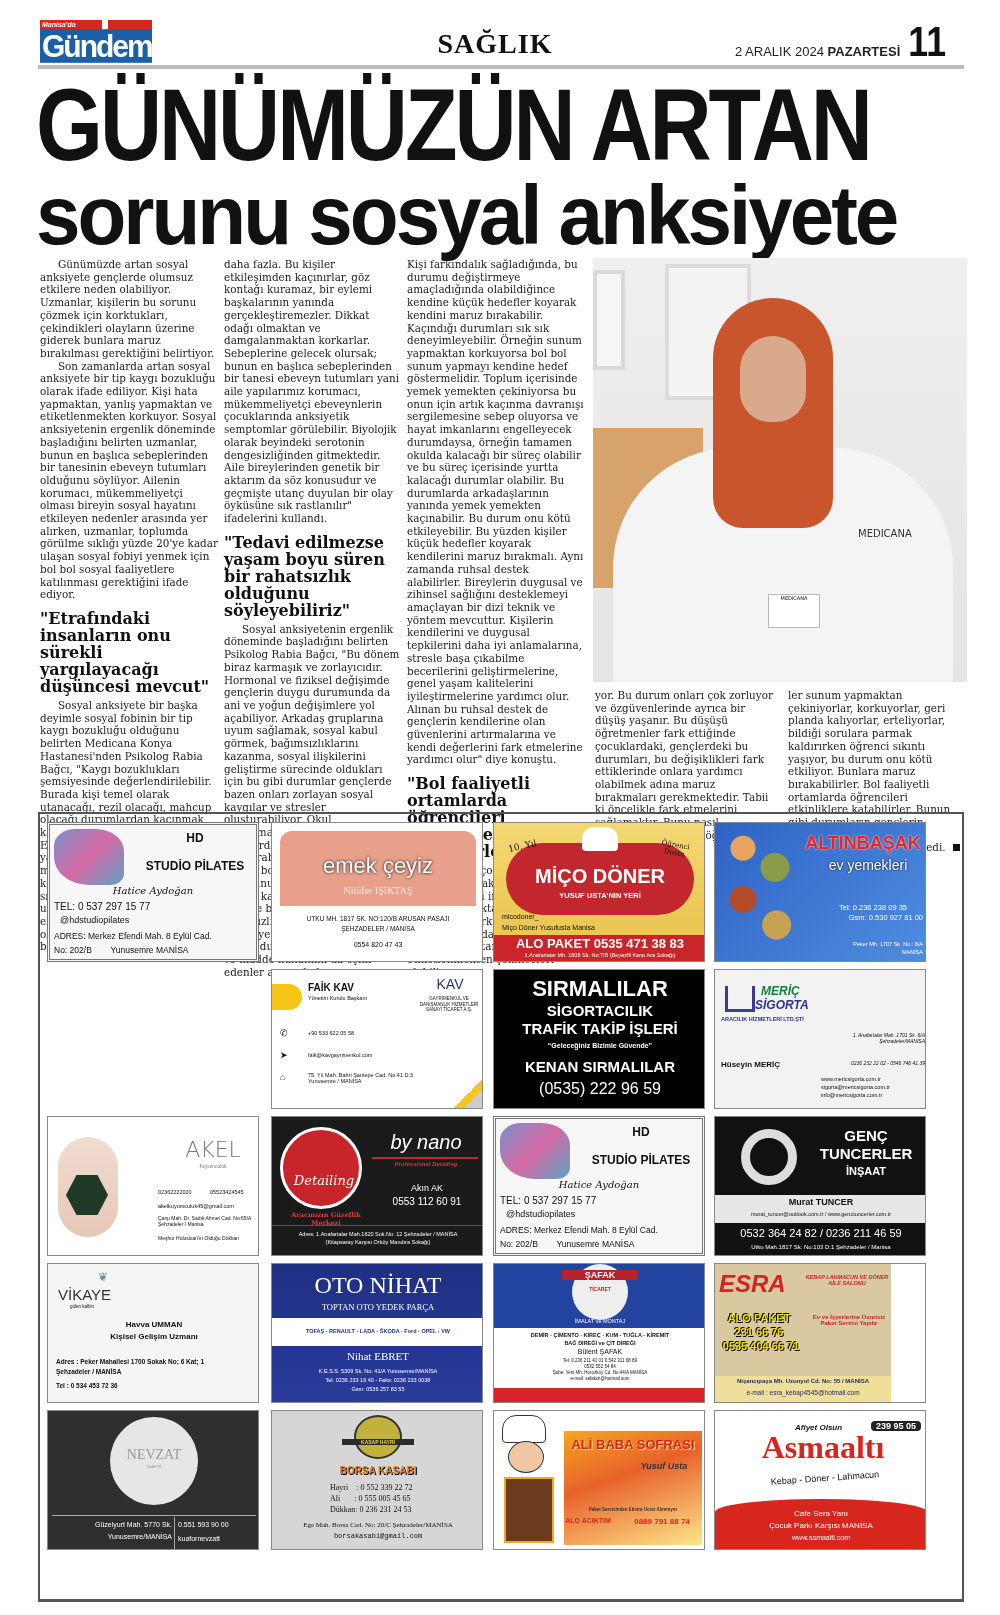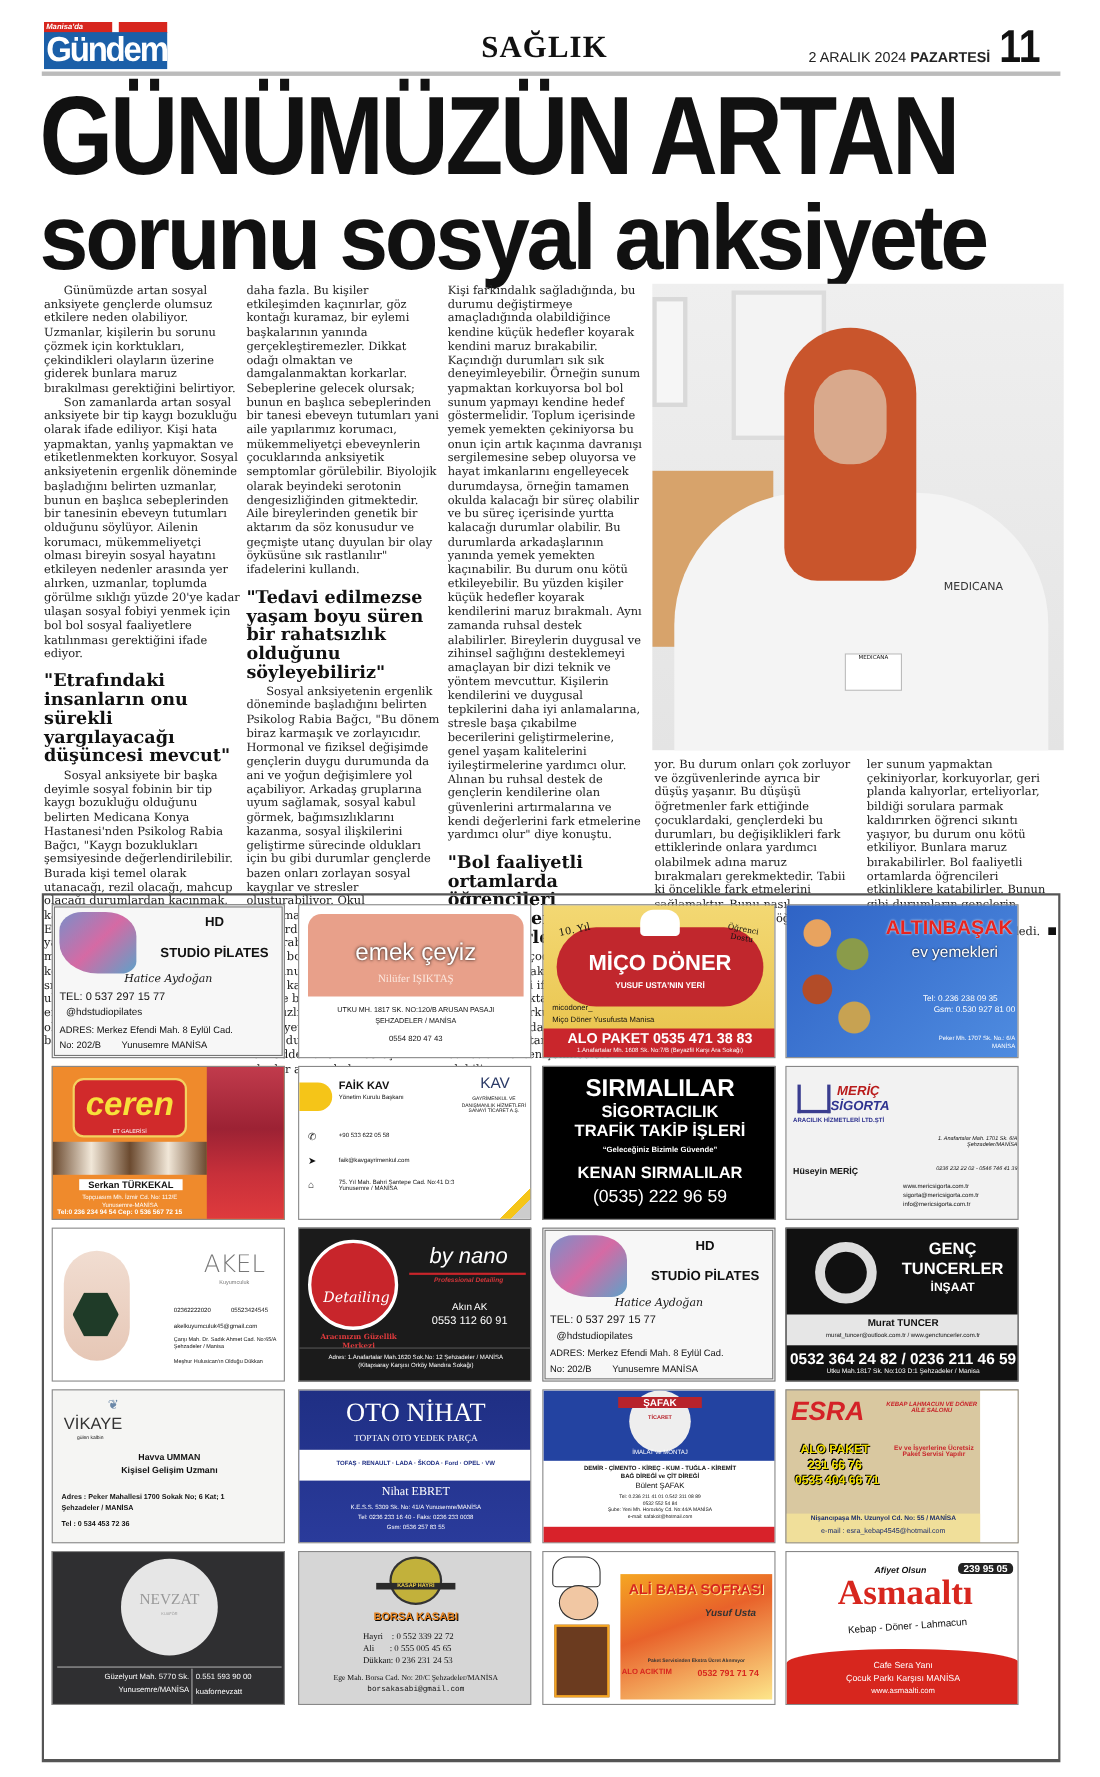--- a/index.html
+++ b/index.html
@@ -131,31 +131,20 @@
   <div class="ad" style="left:674px;top:8px;background:linear-gradient(135deg,#2f63c5,#4f8ce0)">
     <div style="position:absolute;left:4px;top:6px;width:80px;height:128px;background:radial-gradient(circle at 30% 15%,#e8a35f 12px,transparent 13px),radial-gradient(circle at 70% 30%,#8a9b4a 14px,transparent 15px),radial-gradient(circle at 30% 55%,#b34c28 13px,transparent 14px),radial-gradient(circle at 72% 75%,#c7a252 14px,transparent 15px)"></div>
     <span class="t" style="position:absolute;left:86px;top:10px;width:124px;font-size:18px;font-weight:bold;color:#e8241f;text-shadow:0 0 2px #fff">ALTINBAŞAK</span>
     <span class="t" style="position:absolute;left:96px;top:34px;width:114px;font-size:14px;color:#fff;text-shadow:0 0 2px #000">ev yemekleri</span>
     <span class="t" style="position:absolute;left:84px;top:80px;width:108px;font-size:7.5px;color:#fff;text-align:right">Tel: 0.236 238 09 35</span>
     <span class="t" style="position:absolute;left:100px;top:90px;width:108px;font-size:7.5px;color:#fff;text-align:right">Gsm: 0.530 927 81 00</span>
     <span class="t" style="position:absolute;left:100px;top:118px;width:108px;font-size:5.5px;color:#fff;text-align:right">Peker Mh. 1707 Sk. No.: 6/A</span>
     <span class="t" style="position:absolute;left:100px;top:126px;width:108px;font-size:5.5px;color:#fff;text-align:right">MANİSA</span>
   </div>
 
-  <div class="ad" style="left:7px;top:155px;background:#ef8a2c">
-    <div style="position:absolute;left:140px;top:0;width:72px;height:140px;background:linear-gradient(#c13b4c,#9c2234 40%,#c8303a 70%,#e03b3d)"></div>
-    <div style="position:absolute;left:18px;top:10px;width:104px;height:54px;background:#d12a2b;border-radius:10px;border:2px solid #f3d25f"></div>
-    <span class="t" style="position:absolute;left:18px;top:18px;width:104px;font-size:30px;font-weight:bold;font-style:italic;color:#f7e03b">ceren</span>
-    <span class="t" style="position:absolute;left:18px;top:56px;width:104px;font-size:5px;color:#fff">ET GALERİSİ</span>
-    <div style="position:absolute;left:0;top:68px;width:140px;height:30px;background:linear-gradient(90deg,#6b4a2f,#f1e7d8,#6b4a2f,#f1e7d8,#6b4a2f)"></div>
-    <span class="t" style="position:absolute;left:24px;top:102px;width:94px;background:#fff;font-size:8.5px;font-weight:bold">Serkan TÜRKEKAL</span>
-    <span class="t" style="position:absolute;left:0;top:116px;width:140px;font-size:5.5px;color:#fff">Topçuasım Mh. İzmir Cd. No: 112/E</span>
-    <span class="t" style="position:absolute;left:0;top:123px;width:140px;font-size:5.5px;color:#fff">Yunusemre-MANİSA</span>
-    <span class="t" style="position:absolute;left:0;top:130px;width:212px;font-size:6px;font-weight:bold;color:#fff;text-align:left;padding-left:4px">Tel:0 236 234 94 54  Cep: 0 536 567 72 15</span>
-  </div>
 
   <div class="ad" style="left:231px;top:155px;background:#fff">
     <div style="position:absolute;left:0;top:14px;width:30px;height:26px;background:#f5c518;border-radius:0 13px 13px 0"></div>
     <span class="t" style="position:absolute;left:36px;top:12px;font-size:10px;font-weight:bold;text-align:left">FAİK KAV</span>
     <span class="t" style="position:absolute;left:36px;top:25px;font-size:5.5px;text-align:left">Yönetim Kurulu Başkanı</span>
     <span class="t" style="position:absolute;left:150px;top:6px;width:56px;font-size:14px;color:#2b3a66">KAV</span>
     <span class="t" style="position:absolute;left:144px;top:26px;width:66px;font-size:4.5px;line-height:5.5px">GAYRİMENKUL VE DANIŞMANLIK HİZMETLERİ SANAYİ TİCARET A.Ş.</span>
     <span style="position:absolute;left:8px;top:58px;font-size:9px">✆</span>
     <span class="t" style="position:absolute;left:36px;top:60px;font-size:5.5px;text-align:left">+90 533 622 05 58</span>
     <span style="position:absolute;left:8px;top:80px;font-size:9px">➤</span>
@@ -169,21 +158,21 @@
     <span class="t" style="position:absolute;left:0;top:6px;width:212px;font-size:22px;font-weight:900">SIRMALILAR</span>
     <span class="t" style="position:absolute;left:0;top:32px;width:212px;font-size:15px;font-weight:bold">SİGORTACILIK</span>
     <span class="t" style="position:absolute;left:0;top:50px;width:212px;font-size:15px;font-weight:900">TRAFİK TAKİP İŞLERİ</span>
     <span class="t" style="position:absolute;left:0;top:72px;width:212px;font-size:7px;font-weight:bold">“Geleceğiniz Bizimle Güvende”</span>
     <span class="t" style="position:absolute;left:0;top:88px;width:212px;font-size:15px;font-weight:bold">KENAN SIRMALILAR</span>
     <span class="t" style="position:absolute;left:0;top:110px;width:212px;font-size:16px;font-weight:normal">(0535) 222 96 59</span>
   </div>
 
   <div class="ad" style="left:674px;top:155px;background:#f2f2f2">
     <div style="position:absolute;left:10px;top:16px;width:30px;height:26px;border:3px solid #3a3d8f;border-top:none"></div>
-    <span class="t" style="position:absolute;left:46px;top:14px;font-size:12px;font-weight:bold;font-style:italic;color:#b91c1c;text-align:left">MERİÇ</span>
+    <span class="t" style="position:absolute;left:46px;top:14px;font-size:12px;font-weight:bold;font-style:italic;color:#15803d;text-align:left">MERİÇ</span>
     <span class="t" style="position:absolute;left:40px;top:28px;font-size:12px;font-weight:bold;font-style:italic;color:#2f3390;text-align:left">SİGORTA</span>
     <span class="t" style="position:absolute;left:6px;top:46px;font-size:5.5px;font-weight:bold;color:#2f3390;text-align:left">ARACILIK HİZMETLERİ LTD.ŞTİ</span>
     <span class="t" style="position:absolute;left:6px;top:90px;font-size:8px;font-weight:bold;text-align:left">Hüseyin MERİÇ</span>
     <span class="t" style="position:absolute;left:100px;top:62px;width:110px;font-size:5px;font-style:italic;text-align:right">1. Anafartalar Mah. 1701 Sk. 6/A Şehzadeler/MANİSA</span>
     <span class="t" style="position:absolute;left:96px;top:90px;width:114px;font-size:5px;font-style:italic;text-align:right">0236 232 22 02 - 0546 746 41 39</span>
     <span class="t" style="position:absolute;left:106px;top:106px;font-size:5.5px;text-align:left">www.mericsigorta.com.tr</span>
     <span class="t" style="position:absolute;left:106px;top:114px;font-size:5.5px;text-align:left">sigorta@mericsigorta.com.tr</span>
     <span class="t" style="position:absolute;left:106px;top:122px;font-size:5.5px;text-align:left">info@mericsigorta.com.tr</span>
   </div>
 
@@ -225,21 +214,21 @@
   </div>
 
   <div class="ad" style="left:674px;top:302px;background:#111;color:#fff">
     <div style="position:absolute;left:26px;top:12px;width:56px;height:56px;border-radius:50%;border:9px solid #ddd"></div>
     <span class="t" style="position:absolute;left:96px;top:10px;width:110px;font-size:15px;font-weight:bold">GENÇ</span>
     <span class="t" style="position:absolute;left:96px;top:28px;width:110px;font-size:15px;font-weight:bold">TUNCERLER</span>
     <span class="t" style="position:absolute;left:96px;top:48px;width:110px;font-size:11px;font-weight:bold">İNŞAAT</span>
     <div style="position:absolute;left:0;top:78px;width:212px;height:28px;background:#e6e6e6"></div>
     <span class="t" style="position:absolute;left:0;top:80px;width:212px;font-size:9px;font-weight:bold;color:#111">Murat TUNCER</span>
     <span class="t" style="position:absolute;left:0;top:94px;width:212px;font-size:5.5px;color:#111">murat_tuncer@outlook.com.tr / www.genctuncerler.com.tr</span>
-    <span class="t" style="position:absolute;left:0;top:110px;width:212px;font-size:14px;font-weight:bold">0532 364 24 82 / 0236 211 46 59</span>
+    <span class="t" style="position:absolute;left:0;top:110px;width:212px;font-size:11px;font-weight:normal">0532 364 24 82 / 0236 211 46 59</span>
     <span class="t" style="position:absolute;left:0;top:127px;width:212px;font-size:6px">Utku Mah.1817 Sk. No:103 D:1 Şehzadeler / Manisa</span>
   </div>
 
   <div class="ad" style="left:7px;top:449px;background:#f5f5f3">
     <span style="position:absolute;left:50px;top:6px;font-size:12px;color:#6b88a8">❦</span>
     <span class="t" style="position:absolute;left:10px;top:22px;font-size:15px;text-align:left;color:#333">VİKAYE</span>
     <span class="t" style="position:absolute;left:22px;top:40px;font-size:4.5px;text-align:left">gülen kalbin</span>
     <span class="t" style="position:absolute;left:0;top:56px;width:212px;font-size:8px;font-weight:bold">Havva UMMAN</span>
     <span class="t" style="position:absolute;left:0;top:68px;width:212px;font-size:8px;font-weight:bold">Kişisel Gelişim Uzmanı</span>
     <span class="t" style="position:absolute;left:8px;top:94px;font-size:6.5px;font-weight:bold;text-align:left">Adres : Peker Mahallesi 1700 Sokak No; 6 Kat; 1</span>
@@ -312,21 +301,21 @@
 
   <div class="ad" style="left:453px;top:596px;background:#fff">
     <div style="position:absolute;left:70px;top:20px;width:138px;height:114px;background:linear-gradient(160deg,#f5a623,#e8622a 40%,#fde68a)"></div>
     <div style="position:absolute;left:8px;top:4px;width:44px;height:28px;background:#fff;border:1px solid #333;border-radius:14px 14px 4px 4px"></div>
     <div style="position:absolute;left:14px;top:30px;width:36px;height:32px;background:#f1c7a3;border-radius:50%;border:1px solid #333"></div>
     <div style="position:absolute;left:10px;top:66px;width:50px;height:66px;background:#6b3b1f;border:2px solid #f5a623"></div>
     <span class="t" style="position:absolute;left:66px;top:26px;width:146px;font-size:13px;font-weight:900;color:#d7261e;text-shadow:1px 1px 0 #fde68a">ALİ BABA SOFRASI</span>
     <span class="t" style="position:absolute;left:130px;top:50px;width:80px;font-size:9px;font-style:italic;font-weight:bold;color:#333">Yusuf Usta</span>
     <span class="t" style="position:absolute;left:66px;top:96px;width:146px;font-size:4.5px;font-weight:bold;color:#333">Paket Servisinden Ekstra Ücret Alınmıyor</span>
     <span class="t" style="position:absolute;left:64px;top:106px;width:60px;font-size:7px;font-weight:900;color:#d7261e">ALO ACIKTIM</span>
-    <span class="t" style="position:absolute;left:126px;top:106px;width:84px;font-size:8px;font-weight:900;color:#d7261e">0532 791 71 74</span>
+    <span class="t" style="position:absolute;left:126px;top:106px;width:84px;font-size:8px;font-weight:900;color:#d7261e">0889 791 88 74</span>
   </div>
 
   <div class="ad" style="left:674px;top:596px;background:#fff">
     <span class="t" style="position:absolute;left:80px;top:12px;font-size:8px;font-style:italic;font-weight:bold">Afiyet Olsun</span>
     <span class="t" style="position:absolute;left:156px;top:10px;width:50px;background:#222;color:#fff;border-radius:4px;font-size:9px;font-weight:bold">239 95 05</span>
     <span class="t" style="position:absolute;left:10px;top:18px;width:196px;font-size:32px;font-weight:bold;color:#d7261e;font-family:'Liberation Serif',serif">Asmaaltı</span>
     <span class="t" style="position:absolute;left:30px;top:62px;width:160px;font-size:9px;transform:rotate(-4deg)">Kebap - Döner - Lahmacun</span>
     <div style="position:absolute;left:0;top:88px;width:212px;height:52px;background:#d7261e;border-radius:60% 60% 0 0 / 30% 30% 0 0"></div>
     <span class="t" style="position:absolute;left:0;top:98px;width:212px;font-size:8px;color:#fff">Cafe Sera Yanı</span>
     <span class="t" style="position:absolute;left:0;top:110px;width:212px;font-size:8px;color:#fff">Çocuk Parkı Karşısı MANİSA</span>

